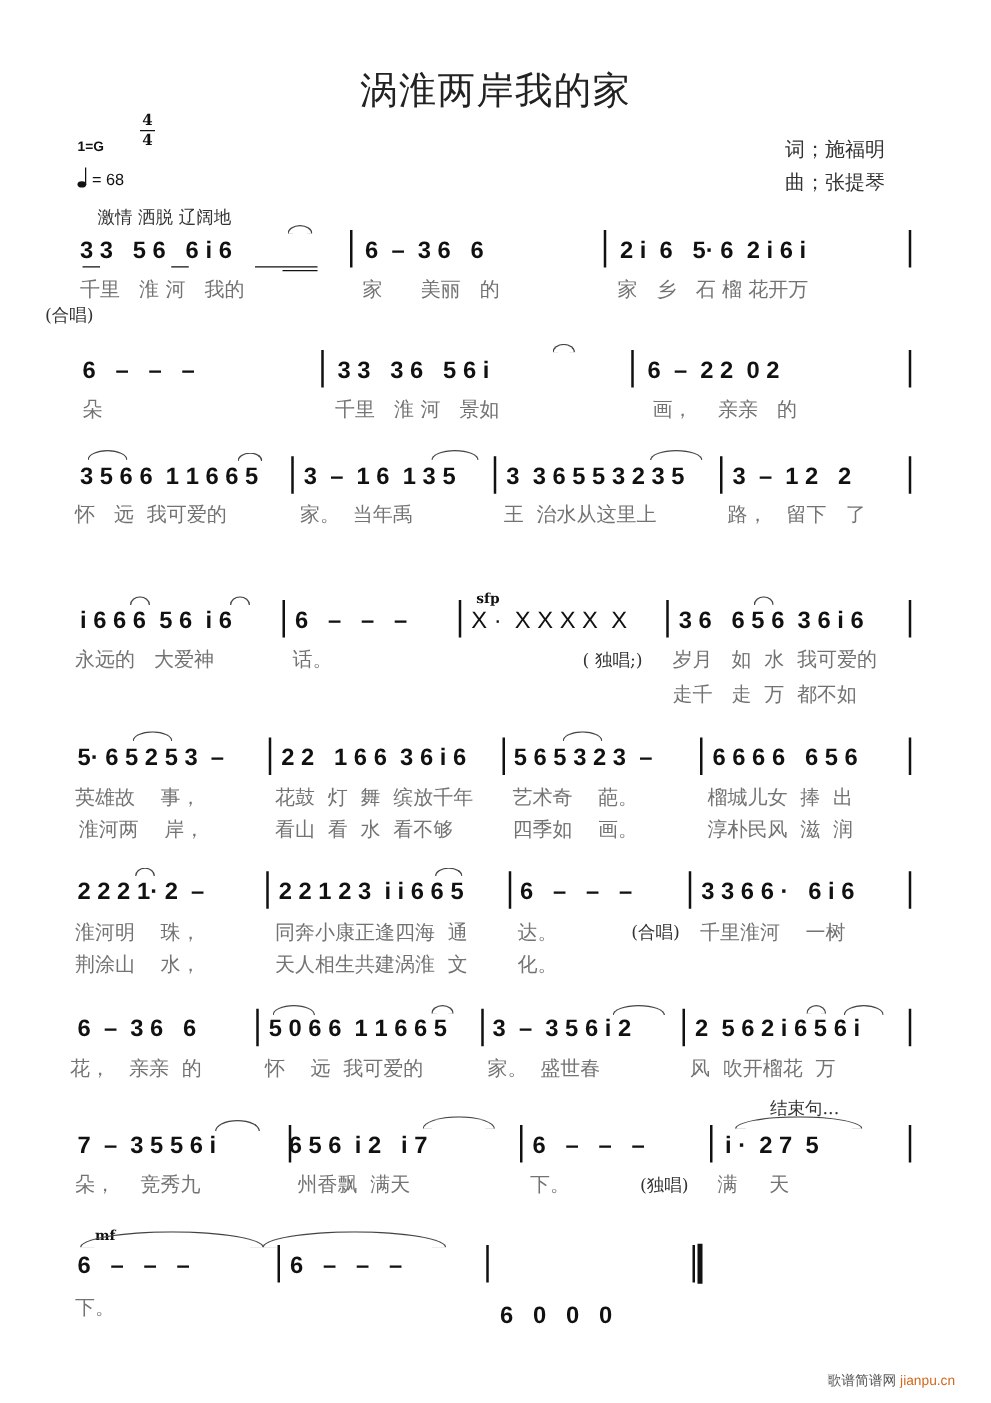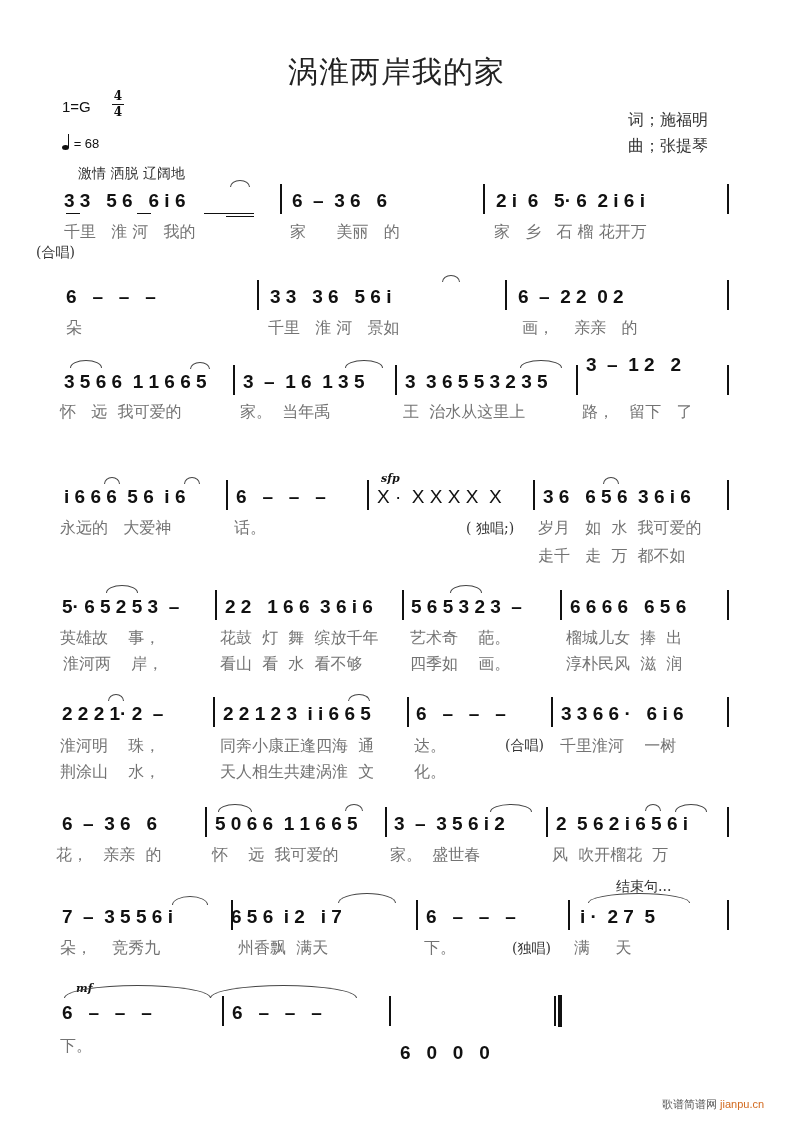--- a/index.html
+++ b/index.html
@@ -1,33 +1,33 @@
 <!DOCTYPE html>
 <html><head>
 <meta charset="utf-8">
 <style>
   html, body { margin:0; padding:0; background:#ffffff; }
   body { width:793px; height:1122px; position:relative; overflow:hidden;
          font-family:"Liberation Sans", "DejaVu Sans", sans-serif; color:#111; }
   .abs { position:absolute; }
   .title { left:0; width:793px; top:52px; text-align:center;
            font-family:"DejaVu Serif", serif; font-size:30px; color:#222; letter-spacing:1px; }
-  .key { left:62px; top:98px; font-size:15px; font-weight:normal; }
+  .key { left:62px; top:112px; font-size:11px; font-weight:bold; }
   .timesig { left:112px; top:90px; width:12px; text-align:center; font-family:"DejaVu Serif", serif;
              font-weight:bold; font-size:12px; line-height:13px; }
   .timesig .bar { border-top:1.5px solid #111; margin:1px 0; }
   .tempo { left:62px; top:134px; font-size:13px; }
   .credit { left:628px; font-family:"DejaVu Serif", serif; font-size:16px; color:#333; }
   .expr { font-family:"DejaVu Serif", serif; font-size:14px; color:#333; }
   .notes { position:absolute; font-weight:bold; font-size:19px; white-space:pre; letter-spacing:0; }
   .barline { position:absolute; width:1.5px; background:#111; height:30px; }
   .lyric { position:absolute; font-family:"DejaVu Serif", serif; font-size:16px; color:#737373; white-space:pre; }
   .uline { position:absolute; height:0; border-top:1.5px solid #111; }
   .arc { position:absolute; border:1px solid #444; border-bottom:none; border-radius:50% 50% 0 0 / 100% 100% 0 0; }
-  .dyn { position:absolute; font-family:"DejaVu Serif", serif; font-style:italic; font-weight:bold; font-size:11px; }
+  .dyn { position:absolute; font-family:"DejaVu Serif", serif; font-weight:bold; font-size:11px; }
   .final { position:absolute; width:4px; height:32px; background:#111; }
   .wm { position:absolute; left:662px; top:1097px; font-size:11px; color:#555; }
   .wm b { color:#d2691e; font-weight:normal; }
 </style>
 </head>
 <body>
 
 <div class="abs title">涡淮两岸我的家</div>
 <div class="abs key">1=G</div>
 <div class="abs timesig">
@@ -72,21 +72,21 @@
 <div class="lyric" style="left:66px;top:318px">朵</div>
 <div class="lyric" style="left:268px;top:318px">千里   淮 河   景如</div>
 <div class="lyric" style="left:522px;top:318px">画，    亲亲   的</div>
 
 <div class="notes" style="left:64px;top:371px">3 5 6 6  1 1 6 6 5</div>
 <div class="barline" style="left:233px;top:365px"></div>
 <div class="notes" style="left:243px;top:371px">3  –  1 6  1 3 5</div>
 <div class="barline" style="left:395px;top:365px"></div>
 <div class="notes" style="left:405px;top:371px">3  3 6 5 5 3 2 3 5</div>
 <div class="barline" style="left:576px;top:365px"></div>
-<div class="notes" style="left:586px;top:354px">3  –  1 2   2</div>
+<div class="notes" style="left:586px;top:371px">3  –  1 2   2</div>
 <div class="barline" style="left:727px;top:365px"></div>
 <div class="arc" style="left:70px;top:360px;width:30px;height:7px"></div>
 <div class="arc" style="left:190px;top:362px;width:18px;height:6px"></div>
 <div class="arc" style="left:345px;top:360px;width:36px;height:7px"></div>
 <div class="arc" style="left:520px;top:360px;width:40px;height:7px"></div>
 <div class="lyric" style="left:60px;top:402px">怀   远  我可爱的</div>
 <div class="lyric" style="left:240px;top:402px">家。  当年禹</div>
 <div class="lyric" style="left:403px;top:402px">王  治水从这里上</div>
 <div class="lyric" style="left:582px;top:402px">路，   留下   了</div>
 

